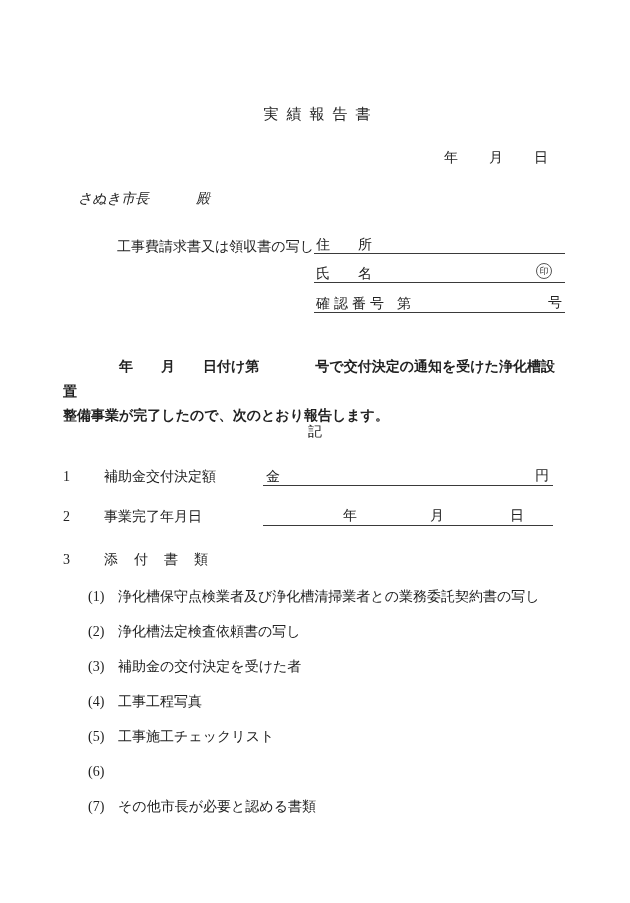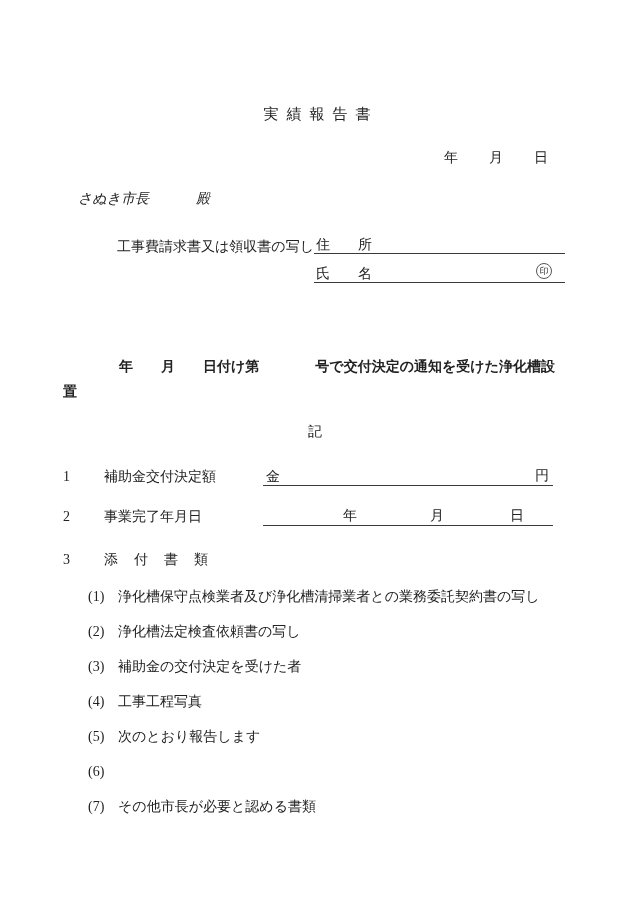--- a/index.html
+++ b/index.html
@@ -93,23 +93,28 @@
 
   <div class="abs field-row" id="field-row-1">
     <span class="flabel">住　　所</span>
   </div>
 
   <div class="abs field-row" id="field-row-2">
     <span class="flabel">氏　　名</span>
     <span class="seal">印</span>
   </div>
 
+  <div class="abs field-row" id="field-row-3">
+    <span class="flabel">確認番号</span><span class="fprefix">第</span>
+    <span class="fsuffix">号</span>
+  </div>
 
   <div class="abs" id="paragraph">
     <div>　　　　年　　月　　日付け第　　　　号で交付決定の通知を受けた浄化槽設置</div>
+    <div>整備事業が完了したので、次のとおり報告します。</div>
   </div>
 
   <div class="abs" id="ki-marker">記</div>
 
   <div class="abs num-item" id="item-1">
     <span class="ino">1</span>
     <span class="ilabel">補助金交付決定額</span>
     <span class="item-field">
       <span class="fprefix">金</span>
       <span class="fsuffix">円</span>
@@ -143,21 +148,21 @@
     <div class="att-row">
       <span class="att-no">(3)</span>
       <span class="att-text">補助金の交付決定を受けた者</span>
     </div>
     <div class="att-row">
       <span class="att-no">(4)</span>
       <span class="att-text">工事工程写真</span>
     </div>
     <div class="att-row">
       <span class="att-no">(5)</span>
-      <span class="att-text">次のとおり報告します</span>
+      <span class="att-text">工事施工チェックリスト</span>
     </div>
     <div class="att-row">
       <span class="att-no">(6)</span>
     </div>
     <div class="att-row">
       <span class="att-no">(7)</span>
       <span class="att-text">その他市長が必要と認める書類</span>
     </div>
   </div>
 

